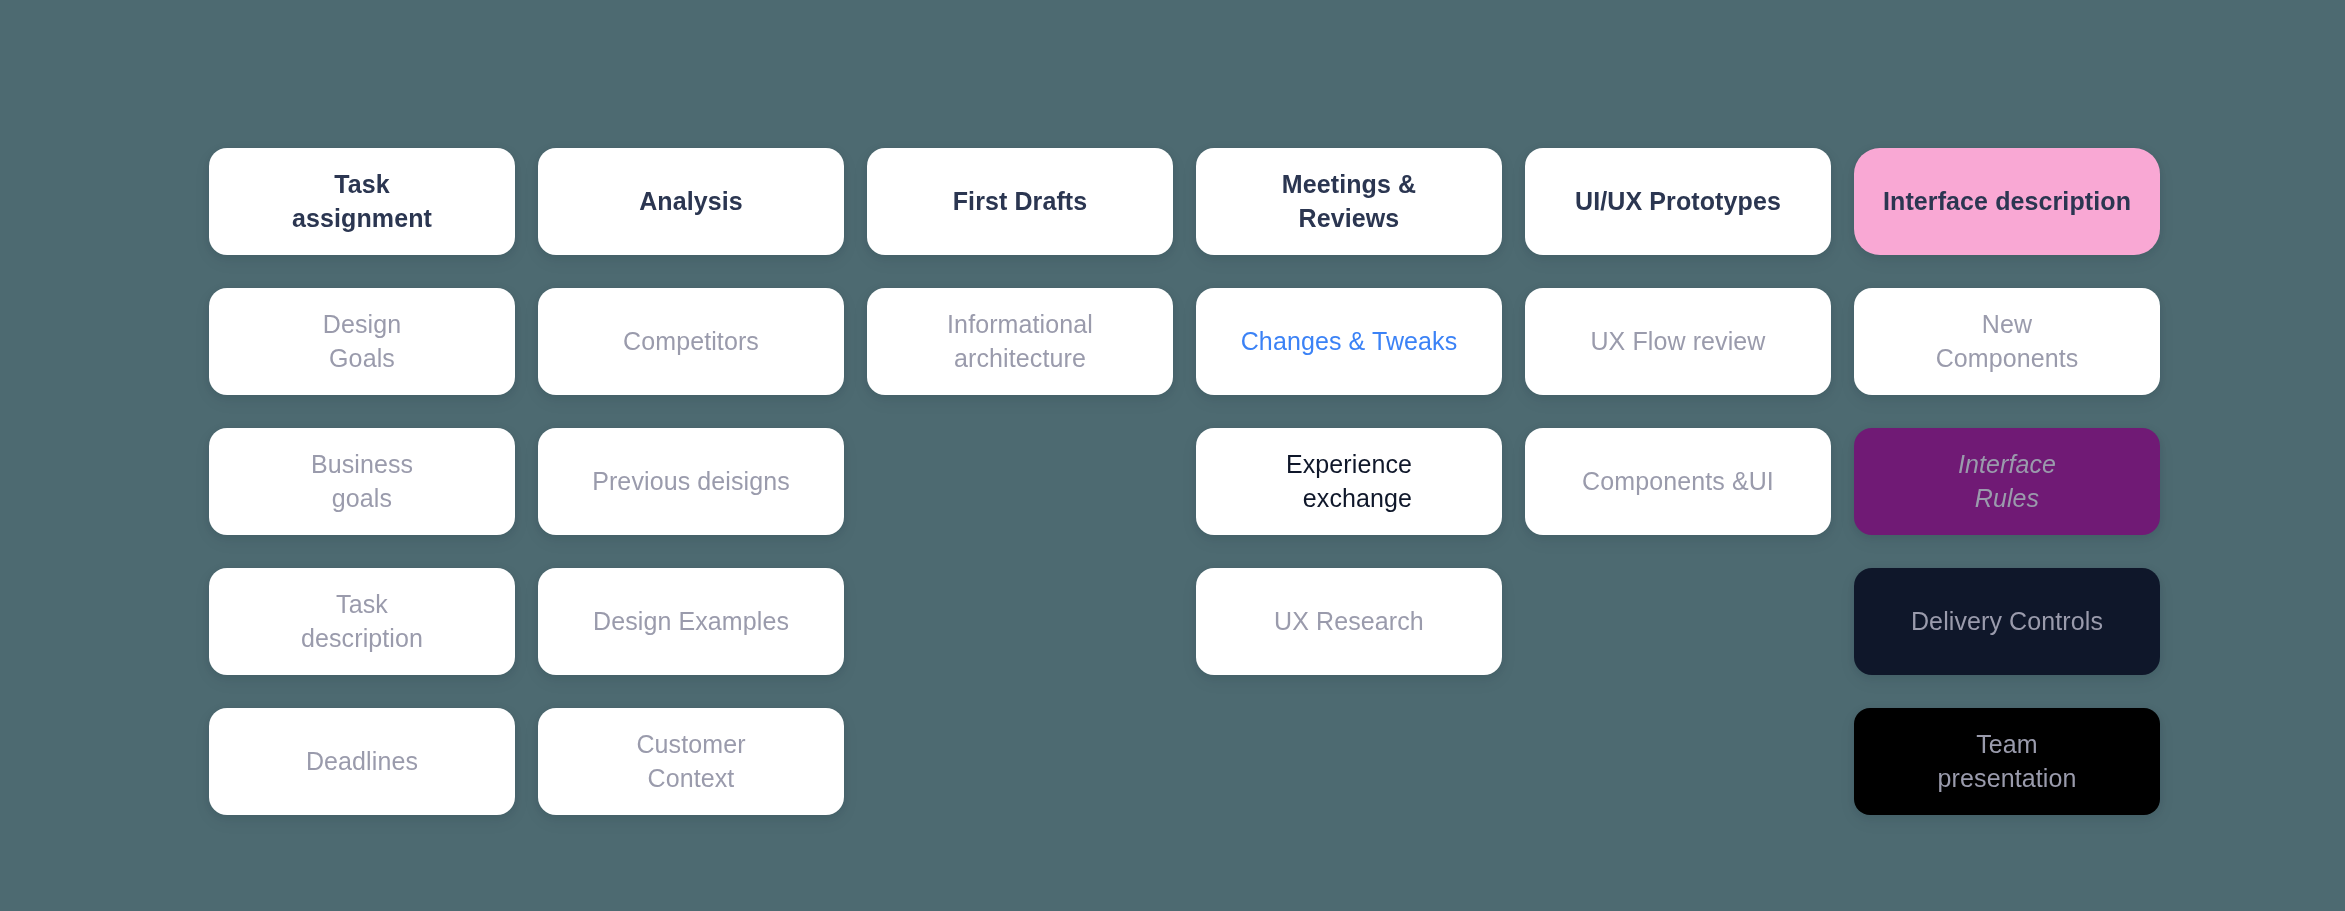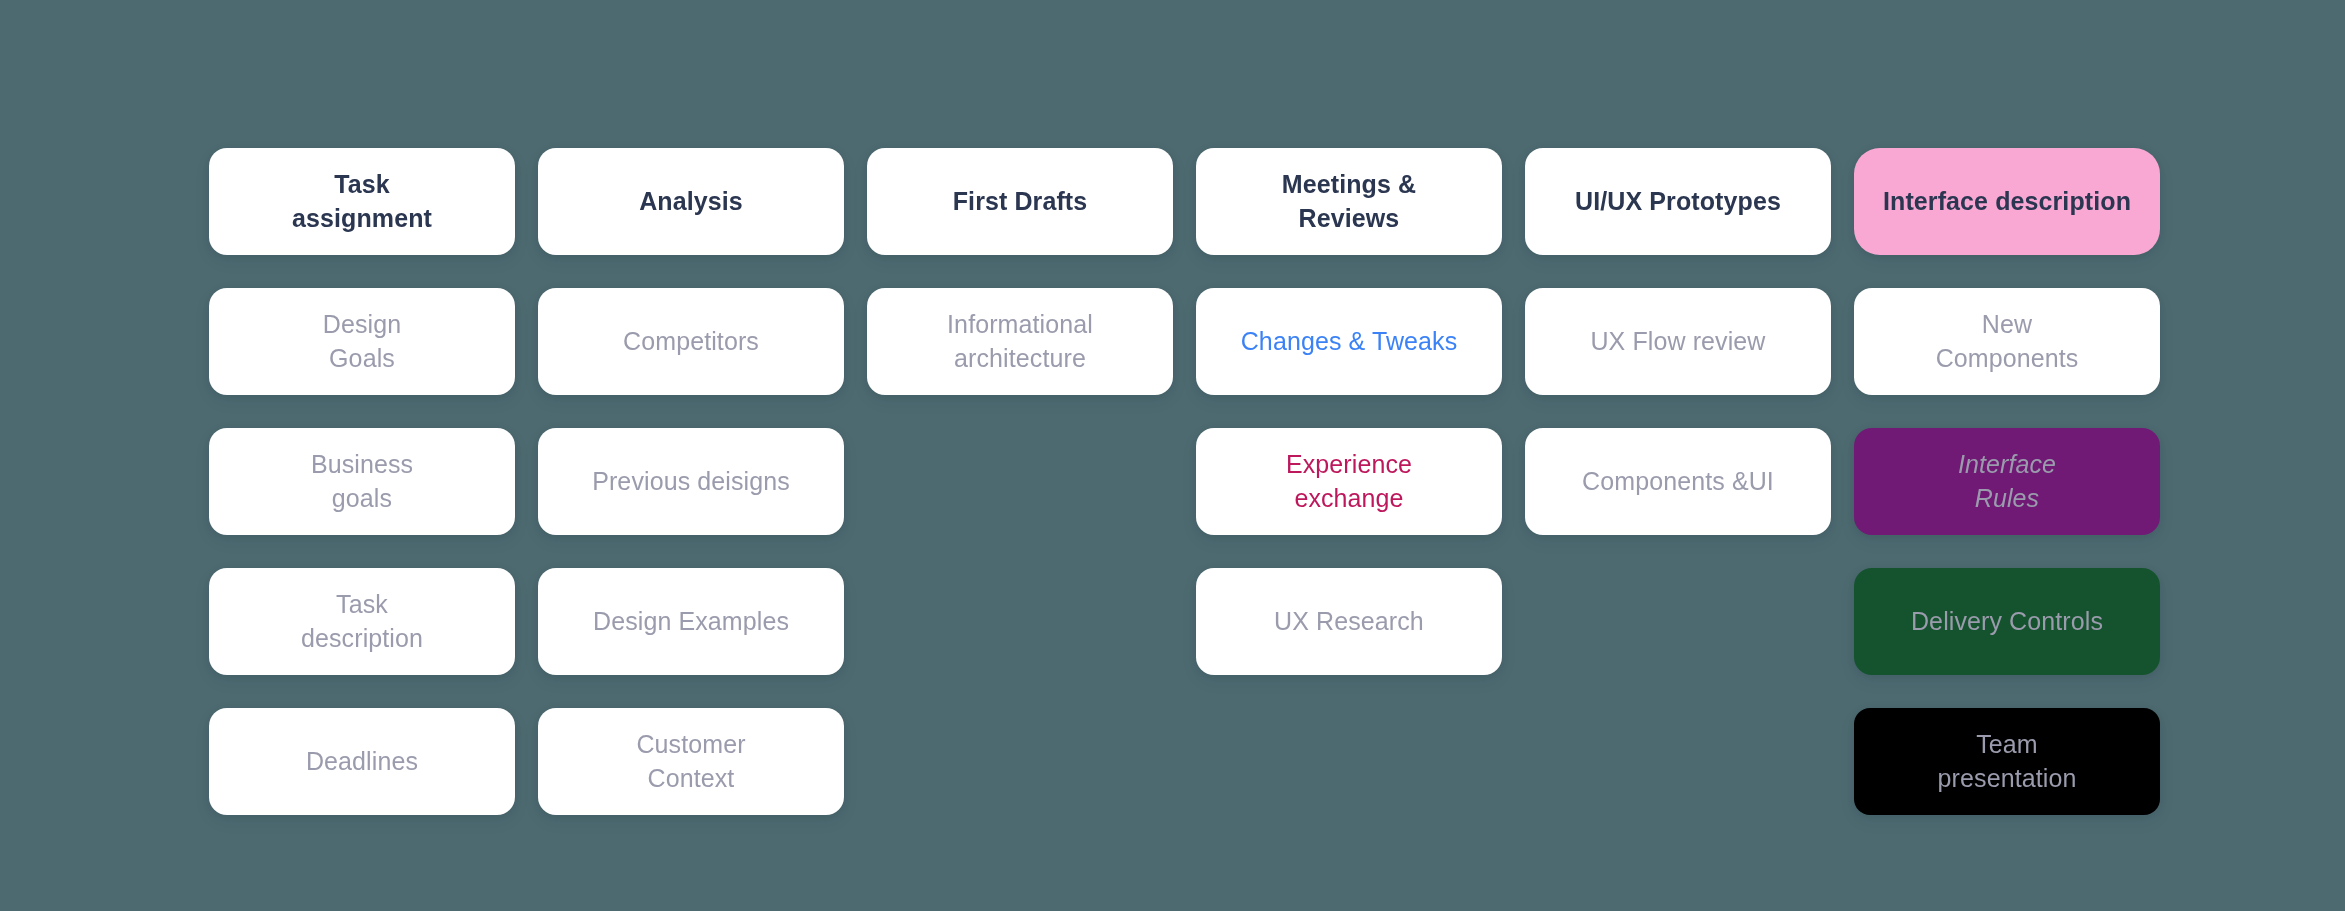--- a/index.html
+++ b/index.html
@@ -114,21 +114,21 @@
     </div>
     <div class="card body" style="grid-area: 3 / 1; background: rgb(255, 255, 255);">
       <span class="label" style="color: rgb(154, 155, 172);">Business
 goals</span>
     </div>
     <div class="card body" style="grid-area: 3 / 2; background: rgb(255, 255, 255);">
       <span class="label" style="color: rgb(154, 155, 172);">Previous deisigns</span>
     </div>
     <div class="card empty" style="grid-area: 3 / 3;"></div>
     <div class="card body" style="grid-area: 3 / 4; background: rgb(255, 255, 255);">
-      <span class="label" style="color: #be185d;">Experience
+      <span class="label" style="color: #0f172a; text-align: right;">Experience
 exchange</span>
     </div>
     <div class="card body" style="grid-area: 3 / 5; background: rgb(255, 255, 255);">
       <span class="label" style="color: rgb(154, 155, 172); text-align: center;">Components &amp;UI</span>
     </div>
     <div class="card body" style="grid-area: 3 / 6; background: #701a75; font-style: italic;">
       <span class="label" style="color: rgb(154, 155, 172);">Interface
 Rules</span>
     </div>
     <div class="card body" style="grid-area: 4 / 1; background: rgb(255, 255, 255);">
@@ -136,21 +136,21 @@
 description</span>
     </div>
     <div class="card body" style="grid-area: 4 / 2; background: rgb(255, 255, 255);">
       <span class="label" style="color: rgb(154, 155, 172);">Design Examples</span>
     </div>
     <div class="card empty" style="grid-area: 4 / 3;"></div>
     <div class="card body" style="grid-area: 4 / 4; background: rgb(255, 255, 255);">
       <span class="label" style="color: rgb(154, 155, 172);">UX Research</span>
     </div>
     <div class="card empty" style="grid-area: 4 / 5;"></div>
-    <div class="card body" style="grid-area: 4 / 6; background: #14532d;">
+    <div class="card body" style="grid-area: 4 / 6; background: #0f172a;">
       <span class="label" style="color: rgb(154, 155, 172);">Delivery Controls</span>
     </div>
     <div class="card body" style="grid-area: 5 / 1; background: rgb(255, 255, 255);">
       <span class="label" style="color: rgb(154, 155, 172);">Deadlines</span>
     </div>
     <div class="card body" style="grid-area: 5 / 2; background: rgb(255, 255, 255);">
       <span class="label" style="color: rgb(154, 155, 172);">Customer
 Context</span>
     </div>
     <div class="card empty" style="grid-area: 5 / 3;"></div>

